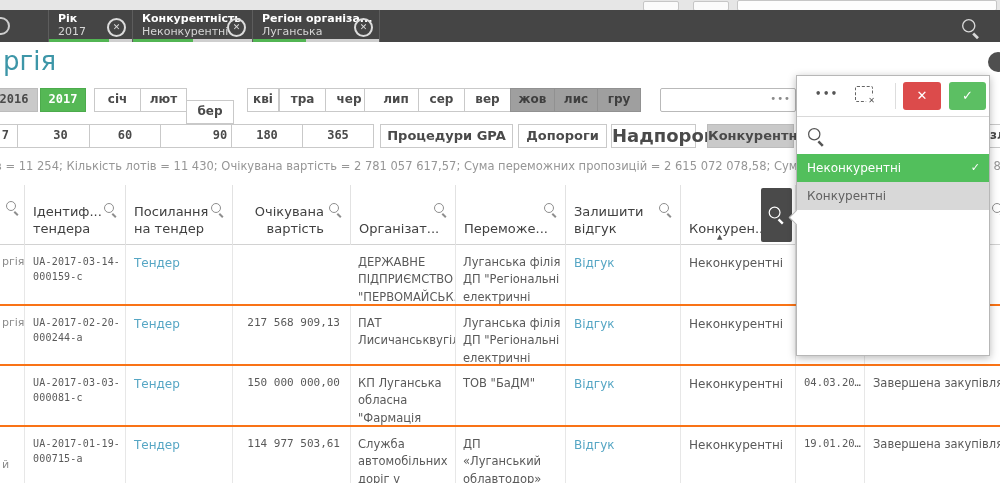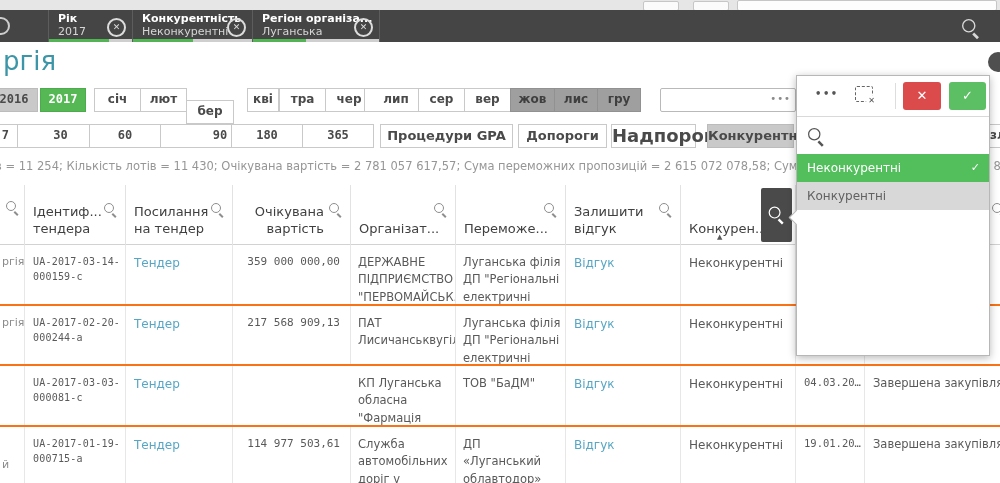--- a/index.html
+++ b/index.html
@@ -211,21 +211,20 @@
     <div class="hc" style="left:796px;width:69px;"></div>
     <div class="hc" style="left:865px;width:135px;border-right:none;">
       <span class="mag" style="right:-6px;"></span>
     </div>
   </div>
 
   <div class="trow" style="top:60px;height:61px;">
     <div class="tc frag" style="left:0;width:25px;padding-left:2px;">ргія</div>
     <div class="tc mono" style="left:25px;width:101px;">UA-2017-03-14-000159-c</div>
     <div class="tc link" style="left:126px;width:107px;"><span class="link-txt">Тендер</span></div>
-    <div class="tc num" style="left:233px;width:118px;">359 000 000,00</div>
     <div class="tc wrapcell" style="left:351px;width:105px;">ДЕРЖАВНЕ ПІДПРИЄМСТВО "ПЕРВОМАЙСЬК....</div>
     <div class="tc wrapcell" style="left:456px;width:110px;">Луганська філія ДП "Регіональні електричні мережі.</div>
     <div class="tc link" style="left:566px;width:115px;"><span class="link-txt">Відгук</span></div>
     <div class="tc" style="left:681px;width:115px;">Неконкурентні</div>
     <div class="tc date" style="left:796px;width:69px;"></div>
     <div class="tc status" style="left:865px;width:135px;border-right:none;"></div>
   </div>
 
   <div class="trow" style="top:121px;height:60px;">
     <div class="tc frag" style="left:0;width:25px;padding-left:2px;">ргія</div>
@@ -237,20 +236,21 @@
     <div class="tc link" style="left:566px;width:115px;"><span class="link-txt">Відгук</span></div>
     <div class="tc" style="left:681px;width:115px;">Неконкурентні</div>
     <div class="tc date" style="left:796px;width:69px;"></div>
     <div class="tc status" style="left:865px;width:135px;border-right:none;"></div>
   </div>
 
   <div class="trow" style="top:181px;height:61px;">
     <div class="tc frag" style="left:0;width:25px;padding-left:2px;"></div>
     <div class="tc mono" style="left:25px;width:101px;">UA-2017-03-03-000081-c</div>
     <div class="tc link" style="left:126px;width:107px;"><span class="link-txt">Тендер</span></div>
+    <div class="tc num" style="left:233px;width:118px;">150 000 000,00</div>
     <div class="tc wrapcell" style="left:351px;width:105px;">КП Луганська обласна "Фармація Північ"</div>
     <div class="tc wrapcell" style="left:456px;width:110px;">ТОВ "БаДМ"</div>
     <div class="tc link" style="left:566px;width:115px;"><span class="link-txt">Відгук</span></div>
     <div class="tc" style="left:681px;width:115px;">Неконкурентні</div>
     <div class="tc date" style="left:796px;width:69px;">04.03.20…</div>
     <div class="tc status" style="left:865px;width:135px;border-right:none;">Завершена закупівля</div>
   </div>
 
   <div class="trow" style="top:242px;height:62px;border-bottom:none;">
     <div class="tc frag" style="left:0;width:25px;padding-left:2px;padding-top:30px;">й …</div>

